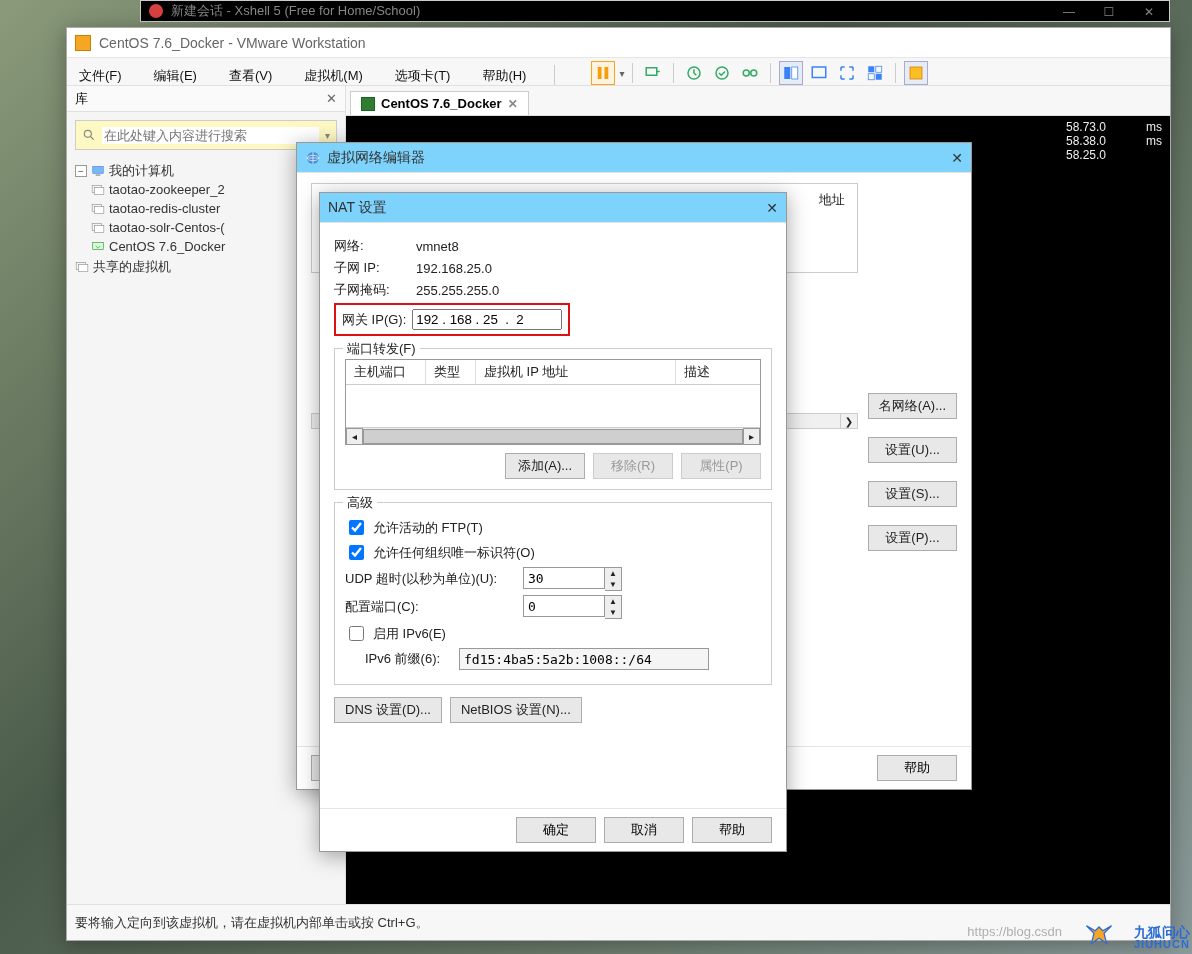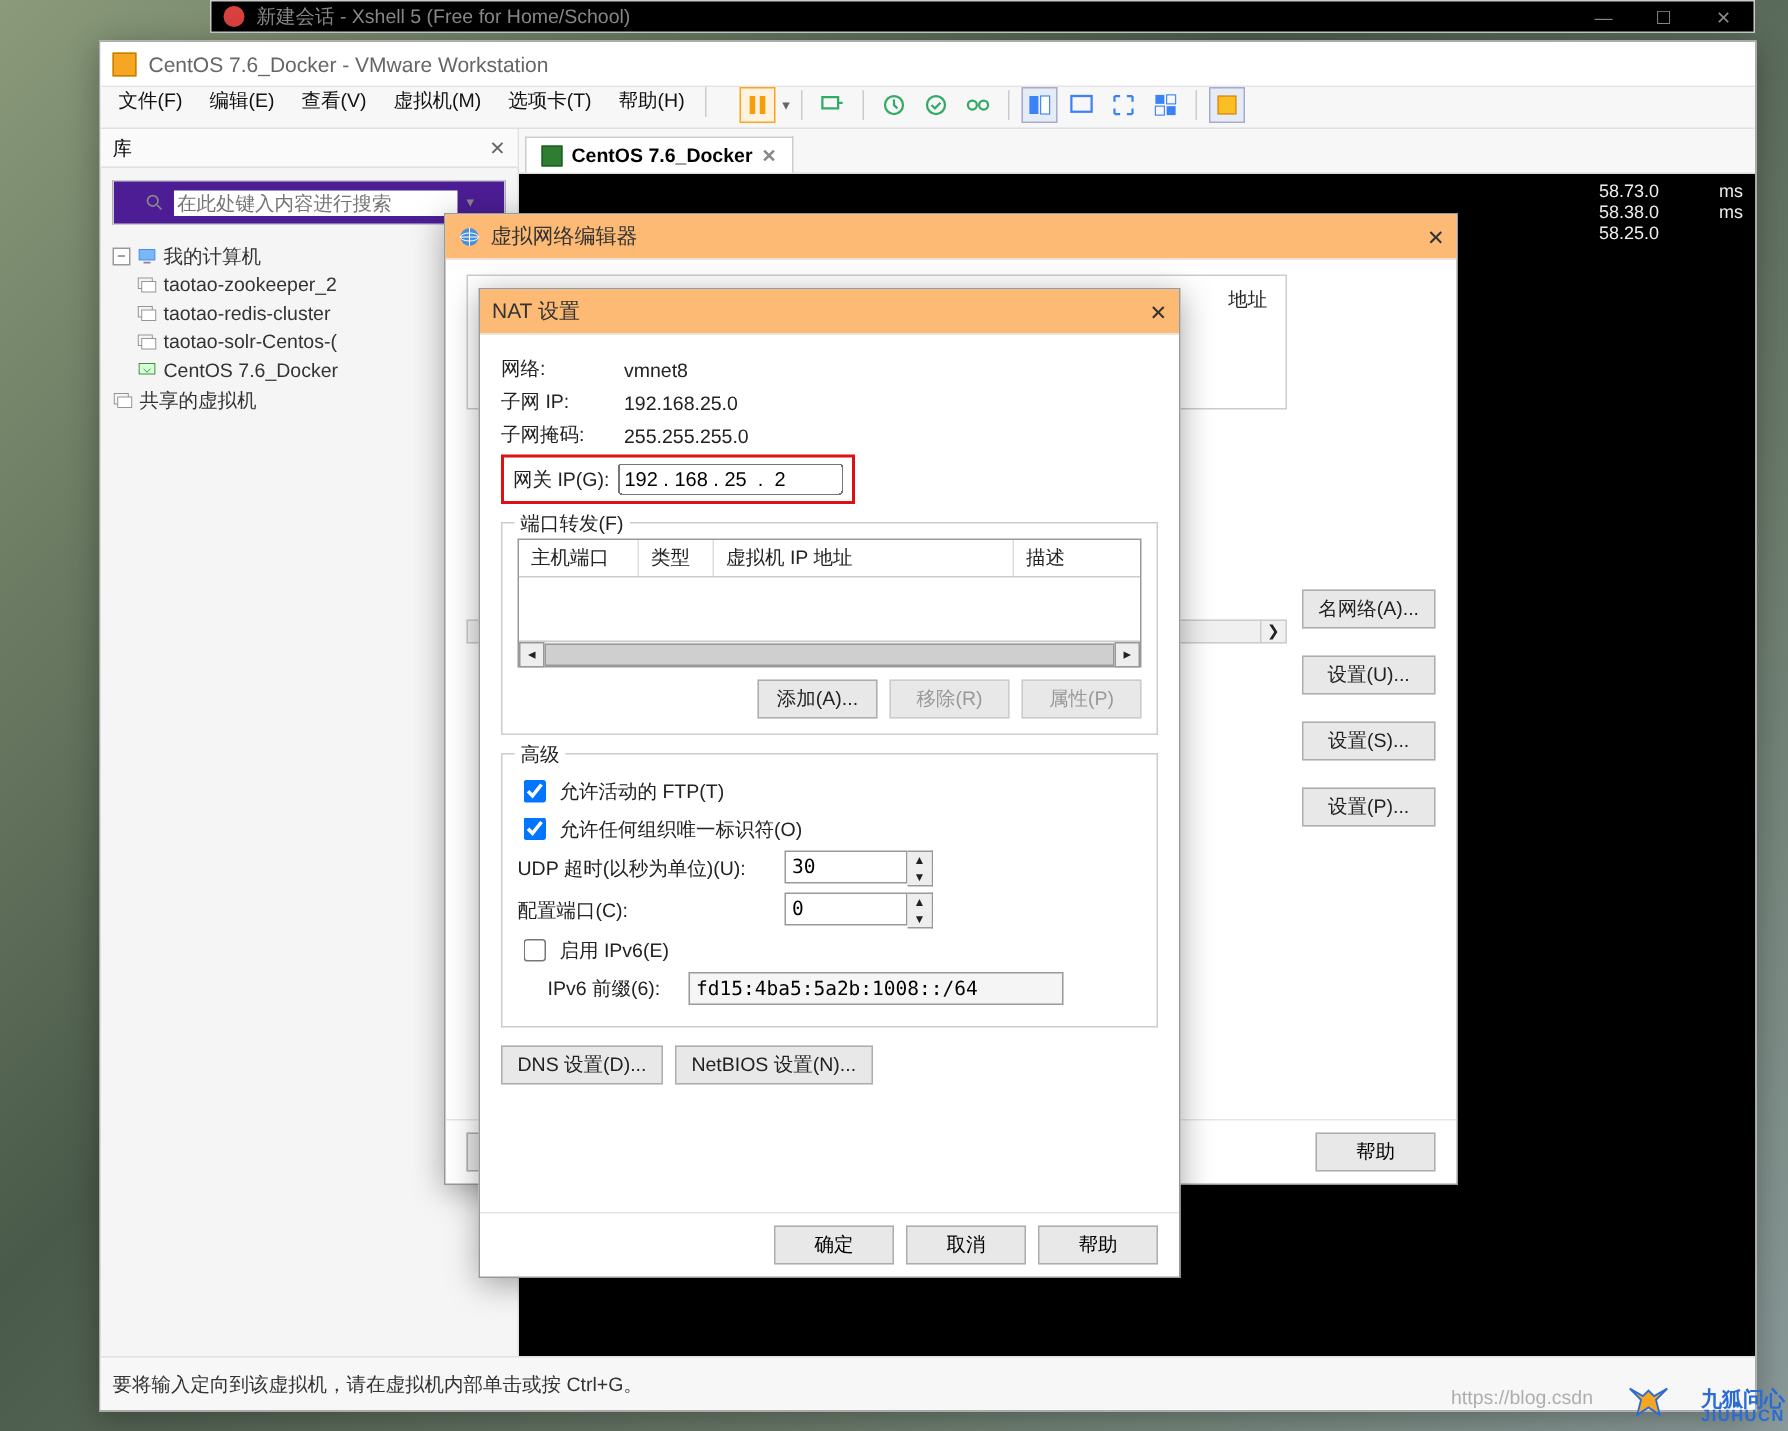--- a/index.html
+++ b/index.html
@@ -10,35 +10,35 @@
 .xshell-top .xicon { width:14px; height:14px; border-radius:50%; background:#d94040; display:inline-block;}
 .xshell-winbtns { position:absolute; right:0; top:0; display:flex; height:22px;}
 .xshell-winbtns div { width:40px; display:flex; align-items:center; justify-content:center; color:#888; font-size:12px;}
 
 
 .vmware { position:absolute; left:66px; top:27px; width:1105px; height:914px; background:#fff; border:1px solid #aaa; box-shadow:0 4px 20px rgba(0,0,0,.3); display:flex; flex-direction:column; }
 .titlebar { height:30px; display:flex; align-items:center; padding:0 8px; gap:8px; background:#fff; border-bottom:1px solid #e5e5e5; }
 .title-icon { width:16px; height:16px; background:#f5a623; border:1px solid #c77f00; display:inline-block;}
 .titlebar-title { color:#666; font-size:14px; }
 
-.menubar { height:28px; display:flex; align-items:flex-start; padding:0 4px; gap:2px; border-bottom:1px solid #e0e0e0; background:#f7f7f7;}
+.menubar { height:28px; display:flex; align-items:flex-end; padding:0 4px; gap:16px; border-bottom:1px solid #e0e0e0; background:#f7f7f7;}
 .menu { padding:0 8px; font-size:13px; color:#111; cursor:pointer;}
 .toolbar { display:flex; align-items:center; gap:4px; margin-left:16px; }
 .tbicon { width:24px; height:24px; display:flex; align-items:center; justify-content:center; border:1px solid transparent; cursor:pointer;}
 .tbicon svg { width:18px; height:18px;}
 .tbicon.active { background:#fff3e0; border:1px solid #f5a623;}
 .tbicon.boxed { border:1px solid #aac; background:#e6ecf5;}
 .sep { width:1px; height:20px; background:#ccc; margin:0 4px;}
 
 .body { flex:1; display:flex; position:relative; overflow:hidden;}
 
 .sidebar { width:279px; background:#f5f5f5; border-right:1px solid #e0e0e0; display:flex; flex-direction:column;}
 .sidebar-header { height:26px; display:flex; align-items:center; justify-content:space-between; padding:0 8px; font-size:13px; border-bottom:1px solid #e0e0e0; background:#fafafa;}
 .sidebar-header .close { cursor:pointer; color:#666;}
-.searchbox { margin:8px; display:flex; align-items:center; background:#4c1d95; border:1px solid #ccc; height:30px; padding:0 20px; gap:6px;}
+.searchbox { margin:8px; display:flex; align-items:center; background:#fef9c3; border:1px solid #ccc; height:30px; padding:0 6px; gap:6px;}
 .searchbox input { border:none; outline:none; flex:1; font-size:13px; color:#888;}
 .tree { padding:4px 8px; font-size:13px; color:#333;}
 .tree ul { list-style:none; margin:0; padding:0 0 0 16px;}
 .tree li { padding:2px 0; white-space:nowrap;}
 .tree .node { display:flex; align-items:center; gap:4px;}
 .tree .expander { width:12px; height:12px; border:1px solid #999; display:inline-flex; align-items:center; justify-content:center; font-size:10px; color:#555; background:#fff; cursor:pointer;}
 .tree .ico { width:14px; height:14px; display:inline-block;}
 .tree .ico.pc svg, .tree .ico.vm svg { width:14px; height:14px;}
 
 
@@ -46,21 +46,21 @@
 .tabstrip { position:absolute; left:0; right:0; top:0; height:30px; display:flex; align-items:flex-end; padding-left:4px; background:#f7f7f7; border-bottom:1px solid #ddd;}
 .tab { display:flex; align-items:center; gap:6px; padding:4px 10px; background:#fff; border:1px solid #ccc; border-bottom:none; font-size:13px; font-weight:bold; cursor:pointer;}
 .tab .tabicon { width:14px; height:14px; background:#2e7d32; border:1px solid #1b5e20;}
 .tab .tabclose { color:#888; font-size:12px; cursor:pointer;}
 .terminal { position:absolute; left:0; top:30px; right:0; bottom:0; background:#000; color:#eee; font-family:Consolas,monospace; font-size:12px; padding:4px 8px;}
 .terminal .line { white-space:pre;}
 .terminal .ipfrag { display:flex; justify-content:flex-end; gap:40px;}
 
 
 .dialog { position:absolute; background:#fff; border:1px solid #999; box-shadow:0 4px 20px rgba(0,0,0,.35); display:flex; flex-direction:column;}
-.dialog .dlg-title { height:30px; display:flex; align-items:center; justify-content:space-between; padding:0 8px; background:#fdba74; border-bottom:1px solid #e5e5e5;}
+.dialog .dlg-title { height:30px; display:flex; align-items:center; justify-content:space-between; padding:0 8px; background:#7dd3fc; border-bottom:1px solid #e5e5e5;}
 .dialog .dlg-title span { display:flex; align-items:center; gap:6px; font-size:14px; color:#333;}
 .dialog .dlg-close { color:#666; cursor:pointer; font-size:14px;}
 .dialog .dlg-body { flex:1; padding:10px 14px; font-size:13px; color:#222;}
 .vne { left:296px; top:142px; width:676px; height:648px;}
 .vne .netlist { background:#fff; border:1px solid #ccc; padding:4px; font-size:13px; height:90px;}
 .vne .netlist table td { padding:1px 6px;}
 .vne .rightcol { display:flex; flex-direction:column; gap:18px; margin-top:210px;}
 .vne .btn, .nat .btn, .dlg-buttons .btn { min-width:80px; height:26px; background:#e8e8e8; border:1px solid #adadad; font-size:13px; display:inline-flex; align-items:center; justify-content:center; padding:0 10px; cursor:pointer;}
 .vne .btn.disabled, .nat .btn.disabled { color:#999; border-color:#ccc; cursor:default;}
 .dlg-buttons { display:flex; justify-content:flex-end; gap:8px; padding:8px 14px; border-top:1px solid #e5e5e5;}

